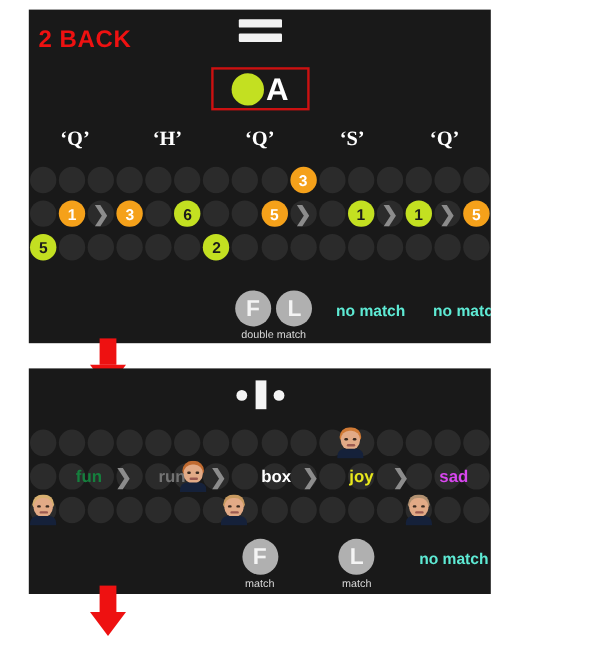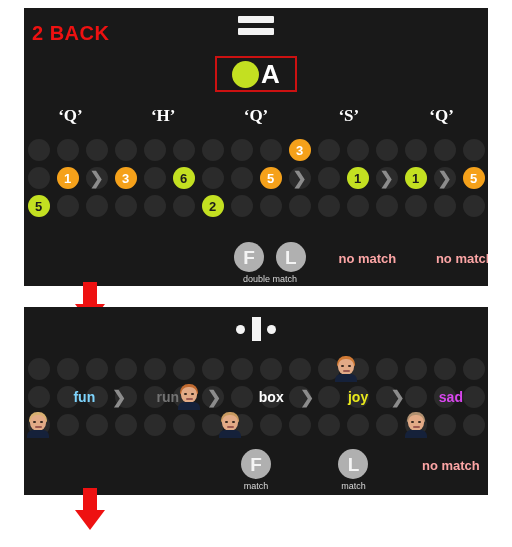--- a/index.html
+++ b/index.html
@@ -6,21 +6,21 @@
   body{
     width:512px;height:547px;
     background:#ffffff;
     font-family:"Liberation Sans", sans-serif;
     overflow:hidden;
     position:relative;
   }
   .panel{
     position:absolute;
     left:24px;
-    width:464px;
+    width:385px;
     background:#191919;
     overflow:hidden;
   }
   #panel-nback{ top:8px; height:278px; }
   #panel-words{ top:307px; height:188px; }
 
   
   .p1-title{
     position:absolute;left:8px;top:14px;
     color:#ee1111;font-size:20px;font-weight:bold;
@@ -129,21 +129,21 @@
     font-size:19px;font-weight:bold;line-height:1;
     transform:translateX(-50%);
   }
   .res-label{
     position:absolute;
     color:#d8d8d8;font-size:9px;line-height:1;white-space:nowrap;
     transform:translateX(-50%);
   }
   .nomatch{
     position:absolute;
-    color:#fca5a5;font-size:13px;font-weight:bold;line-height:1;
+    color:#5eead4;font-size:13px;font-weight:bold;line-height:1;
     white-space:nowrap;transform:translateX(-50%);
   }
 
   
   .bardots{
     position:absolute;left:50%;top:10px;transform:translateX(-50%);
     width:46px;height:24px;
   }
   .bardots .bar{position:absolute;left:19px;top:0;width:9px;height:24px;background:#f4f4f4;}
   .bardots .d{position:absolute;top:8px;width:9px;height:9px;border-radius:50%;background:#f4f4f4;}
@@ -475,21 +475,21 @@
         </div>
         <div class="cell">
           <div class="dot"></div>
         </div>
         <div class="cell">
           <div class="dot"></div>
         </div>
         <div class="cell">
           <div class="dot"></div>
         </div>
-        <div class="wordlab" style="left: 13%; color: #7dd3fc;">fun</div>
+        <div class="wordlab" style="left: 13%; color: #15803d;">fun</div>
         <div class="wordlab" style="left: 31%; color: #737373;">run</div>
         <div class="wordlab" style="left: 52%; color: rgb(255, 255, 255); padding-left: 12px;">box</div>
         <div class="wordlab" style="left: 72%; color: rgb(232, 232, 28);">joy</div>
         <div class="wordlab" style="left: 92%; color: #d946ef;">sad</div>
         <div class="chev" style="left: 20.5%;">❯</div>
         <div class="chev" style="left: 41%;">❯</div>
         <div class="chev" style="left: 61%;">❯</div>
         <div class="chev" style="left: 80.5%;">❯</div>
         <div class="face" style="left: 35.5%;">
           <div class="hair" style="background:#c06a30"></div>

